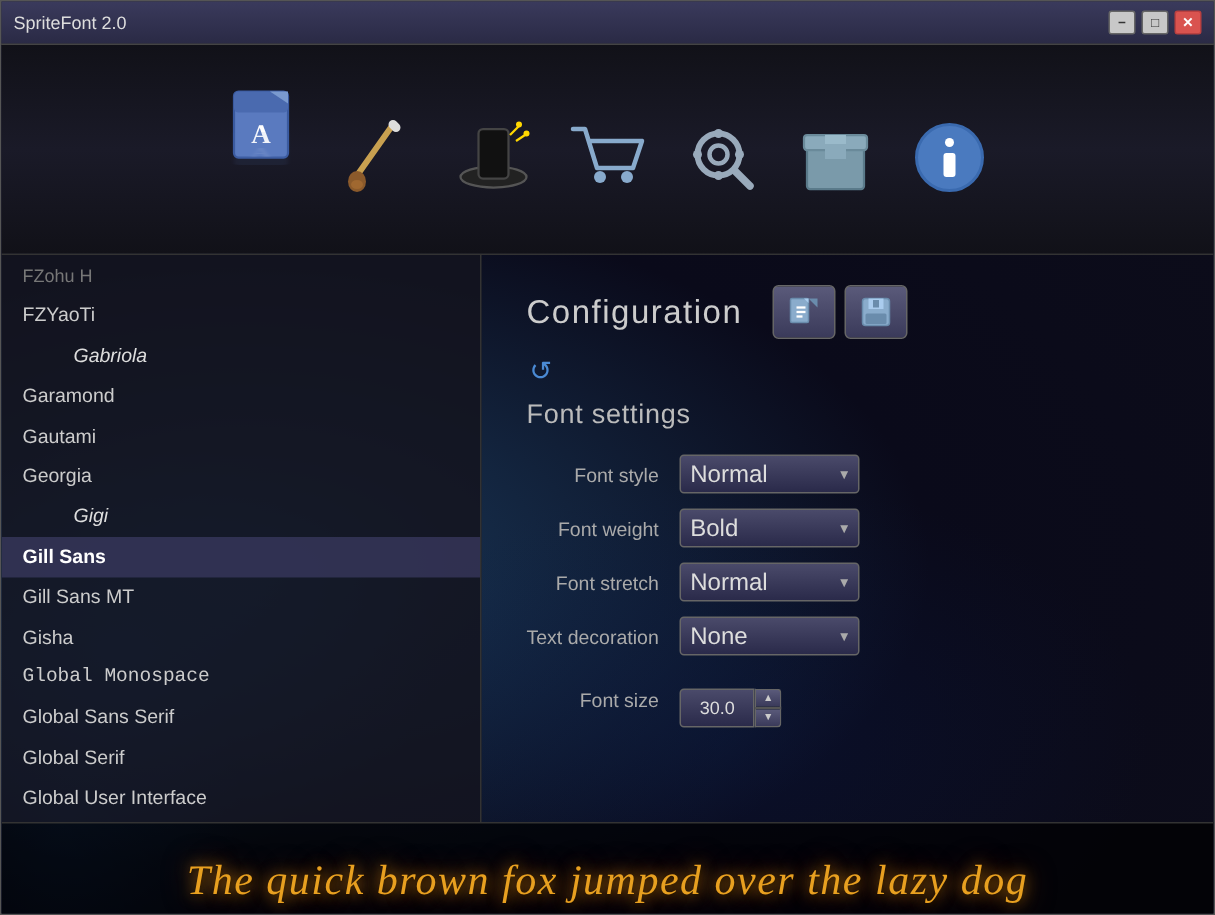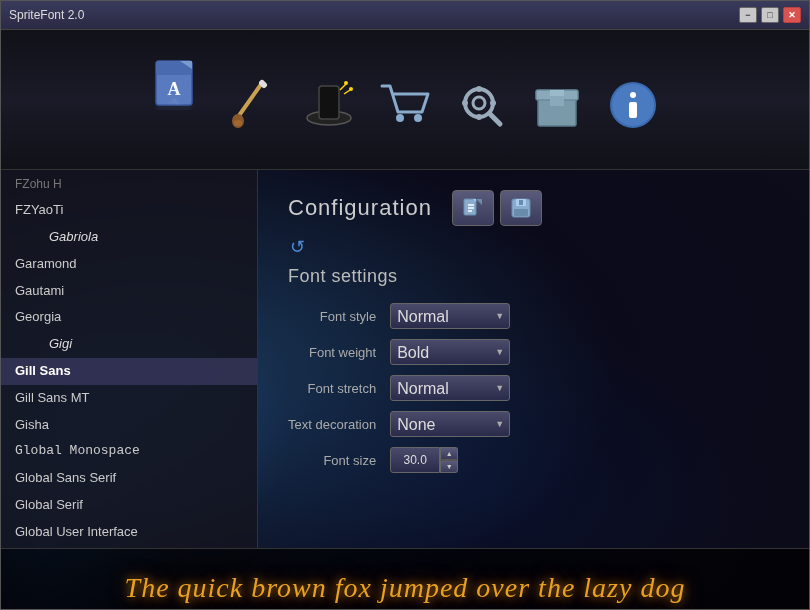--- a/index.html
+++ b/index.html
@@ -134,21 +134,21 @@
     
     .body-area {
       flex: 1;
       display: flex;
       position: relative;
       z-index: 1;
     }
 
     
     .font-list-panel {
-      width: 257px;
+      width: 320px;
       background: rgba(20, 20, 30, 0.85);
       border-right: 1px solid #333;
       display: flex;
       flex-direction: column;
       overflow: hidden;
       position: relative;
       flex-shrink: 0;
     }
 
     .font-list-scroll {
@@ -305,20 +305,21 @@
       transform: translateY(-50%);
       color: #aaa;
       font-size: 9px;
       pointer-events: none;
     }
 
     .font-size-control {
       display: flex;
       align-items: center;
       gap: 0;
+      margin-top: 12px;
     }
 
     .font-size-value {
       width: 50px;
       height: 26px;
       background: linear-gradient(to bottom, #4a4a6a, #2a2a4a);
       border: 1px solid #666;
       border-radius: 3px 0 0 3px;
       color: #ddd;
       font-size: 12px;

